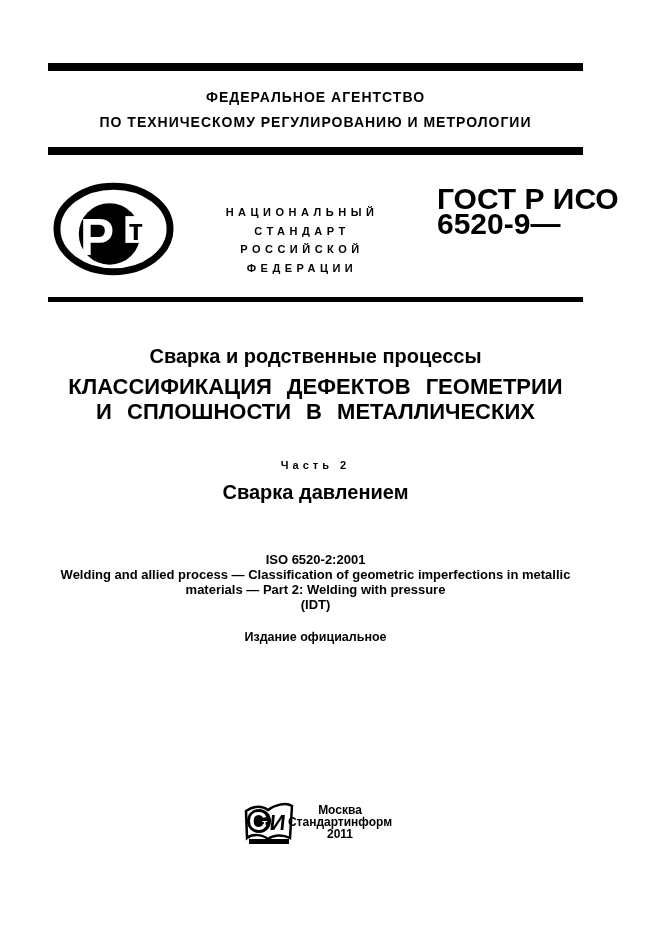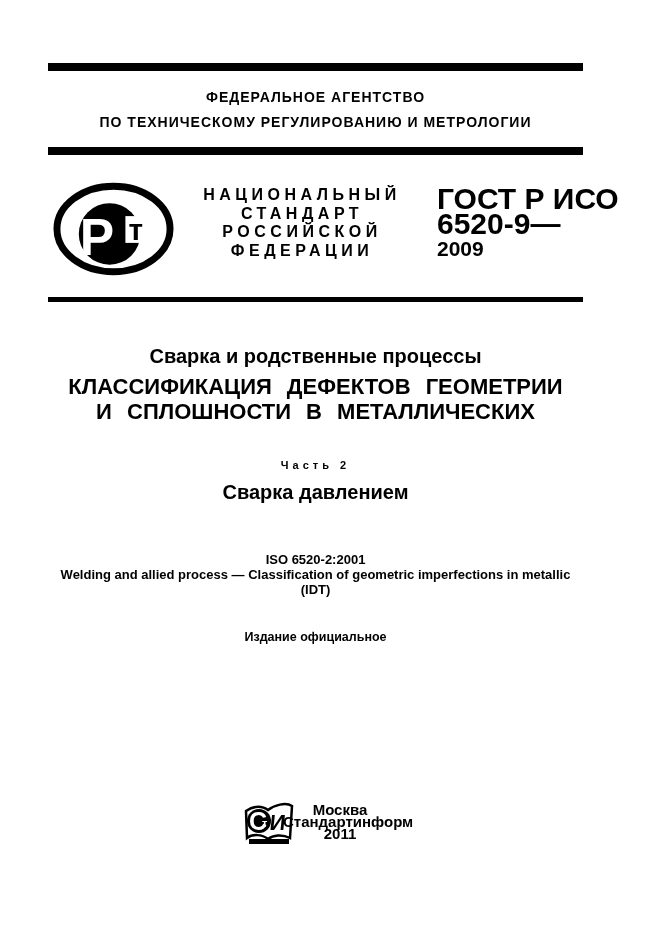--- a/index.html
+++ b/index.html
@@ -45,24 +45,24 @@
   .rst-logo {
     position: absolute;
     left: 52px;
     top: 181px;
     width: 124px;
     height: 96px;
   }
   .nat-block {
     position: absolute;
     left: 159px;
-    top: 186px;
+    top: 203px;
     width: 286px;
     text-align: center;
-    font-size: 16px;
+    font-size: 11px;
     font-weight: bold;
     letter-spacing: 4.5px;
     line-height: 18.5px;
     white-space: nowrap;
   }
   .gost-block {
     position: absolute;
     left: 437px;
     top: 186px;
     text-align: left;
@@ -109,21 +109,21 @@
     top: 801px;
     width: 50px;
     height: 46px;
   }
   .imprint-text {
     position: absolute;
     left: 283px;
     top: 804px;
     width: 114px;
     text-align: center;
-    font-size: 15px;
+    font-size: 12px;
     font-weight: bold;
     line-height: 12px;
     white-space: nowrap;
   }
 </style>
 </head>
 <body>
 
 <div class="bar bar1"></div>
 
@@ -146,38 +146,38 @@
 <div class="nat-block">
   <div>НАЦИОНАЛЬНЫЙ</div>
   <div>СТАНДАРТ</div>
   <div>РОССИЙСКОЙ</div>
   <div>ФЕДЕРАЦИИ</div>
 </div>
 
 <div class="gost-block">
   <div class="gost-line">ГОСТ Р ИСО</div>
   <div class="gost-line">6520-9—</div>
-  <div class="gost-year">2009</div>
 </div>
 
 <div class="bar bar3"></div>
 
 <div class="center-col subject">Сварка и родственные процессы</div>
 
 <div class="center-col main-title">
   <div>КЛАССИФИКАЦИЯ ДЕФЕКТОВ ГЕОМЕТРИИ</div>
   <div>И СПЛОШНОСТИ В МЕТАЛЛИЧЕСКИХ</div>
 </div>
 
 <div class="center-col part-label">Часть 2</div>
 <div class="center-col part-title">Сварка давлением</div>
 
 <div class="center-col iso-block">
   <div>ISO 6520-2:2001</div>
   <div>Welding and allied process — Classification of geometric imperfections in metallic</div>
+  <div>materials — Part 2: Welding with pressure</div>
   <div>(IDT)</div>
 </div>
 
 <div class="center-col edition-note">Издание официальное</div>
 
 <div class="si-logo">
   <svg viewBox="0 0 50 46" width="50" height="46" xmlns="http://www.w3.org/2000/svg" aria-hidden="true">
     <path d="M2,10 C10,4 19,5 24,9 C30,4 42,1 48,5 L46,37 C38,33 29,34 24,38 C18,33 8,33 3,37 Z" fill="#fff" stroke="#000" stroke-width="2.5"></path>
     <ellipse cx="15" cy="20" rx="12" ry="12" fill="#000"></ellipse>
     <text x="5" y="29" font-family="Liberation Sans, sans-serif" font-size="25" font-weight="bold" fill="#fff">С</text>

